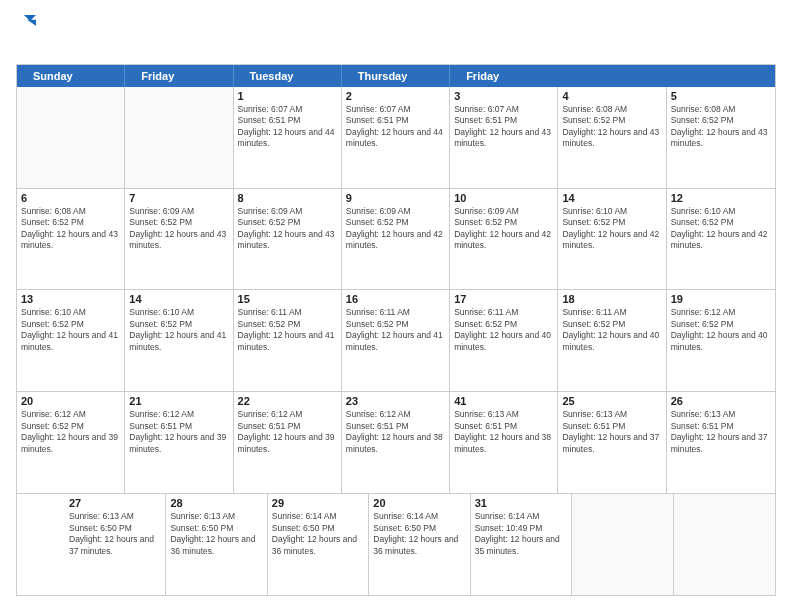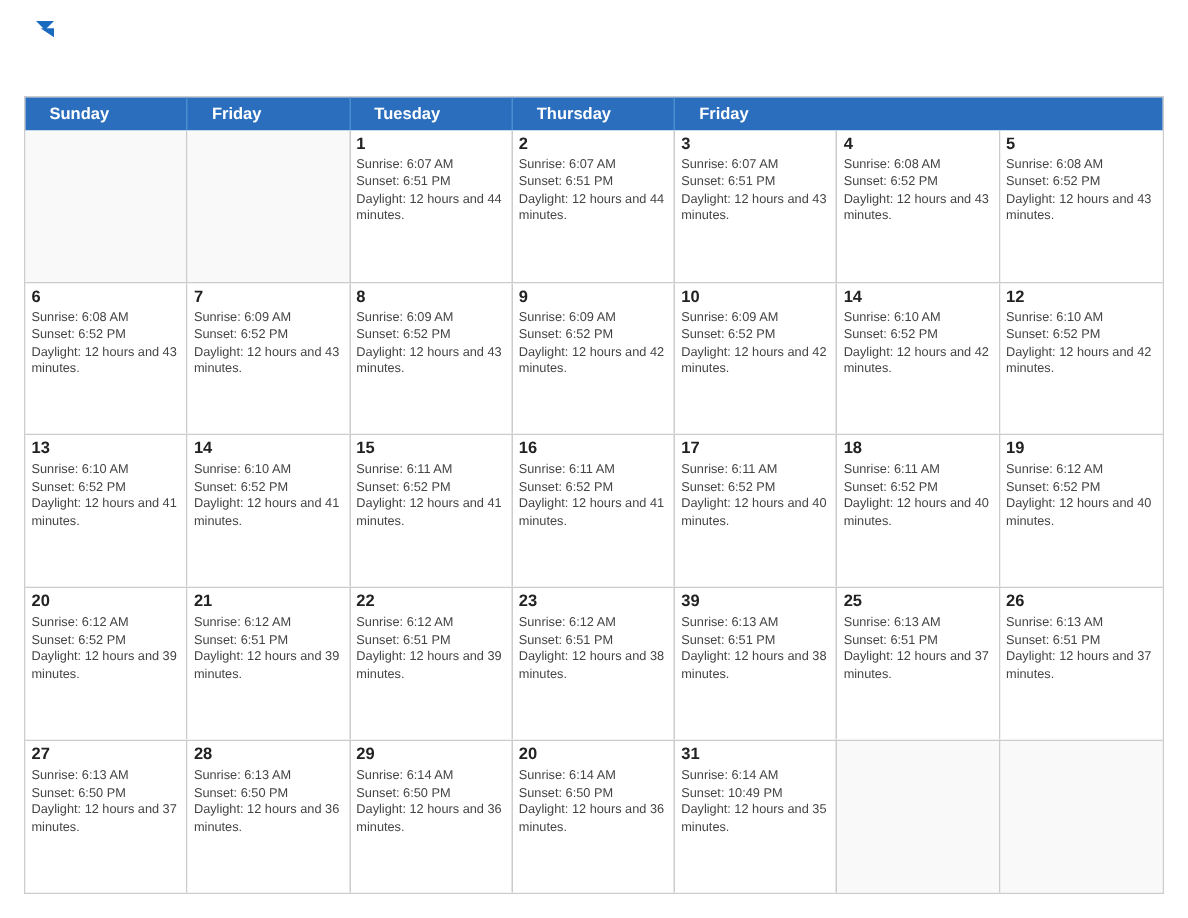--- a/index.html
+++ b/index.html
@@ -77,21 +77,21 @@
       flex: 1;
       display: flex;
       flex-direction: column;
     }
     .cal-row {
       display: grid;
       grid-template-columns: repeat(7, 1fr);
       flex: 1;
       border-bottom: 1px solid #ccc;
     }
-    .cal-row:last-child { border-bottom: none; }
+    .cal-row:last-child { border-bottom: none; margin-left: 48px; }
     .cal-cell {
       border-right: 1px solid #ccc;
       padding: 3px 4px;
       vertical-align: top;
       font-size: 9px;
       color: #333;
       background: #fff;
       min-height: 0;
     }
     .cal-cell:last-child { border-right: none; }
@@ -282,21 +282,21 @@
             <div class="cell-line">Sunset: 6:51 PM</div>
             <div class="cell-line">Daylight: 12 hours and 39 minutes.</div>
           </div>
           <div class="cal-cell">
             <span class="day-num">23</span>
             <div class="cell-line">Sunrise: 6:12 AM</div>
             <div class="cell-line">Sunset: 6:51 PM</div>
             <div class="cell-line">Daylight: 12 hours and 38 minutes.</div>
           </div>
           <div class="cal-cell">
-            <span class="day-num">39</span>
+            <span class="day-num">41</span>
             <div class="cell-line">Sunrise: 6:13 AM</div>
             <div class="cell-line">Sunset: 6:51 PM</div>
             <div class="cell-line">Daylight: 12 hours and 38 minutes.</div>
           </div>
           <div class="cal-cell">
             <span class="day-num">25</span>
             <div class="cell-line">Sunrise: 6:13 AM</div>
             <div class="cell-line">Sunset: 6:51 PM</div>
             <div class="cell-line">Daylight: 12 hours and 37 minutes.</div>
           </div>

